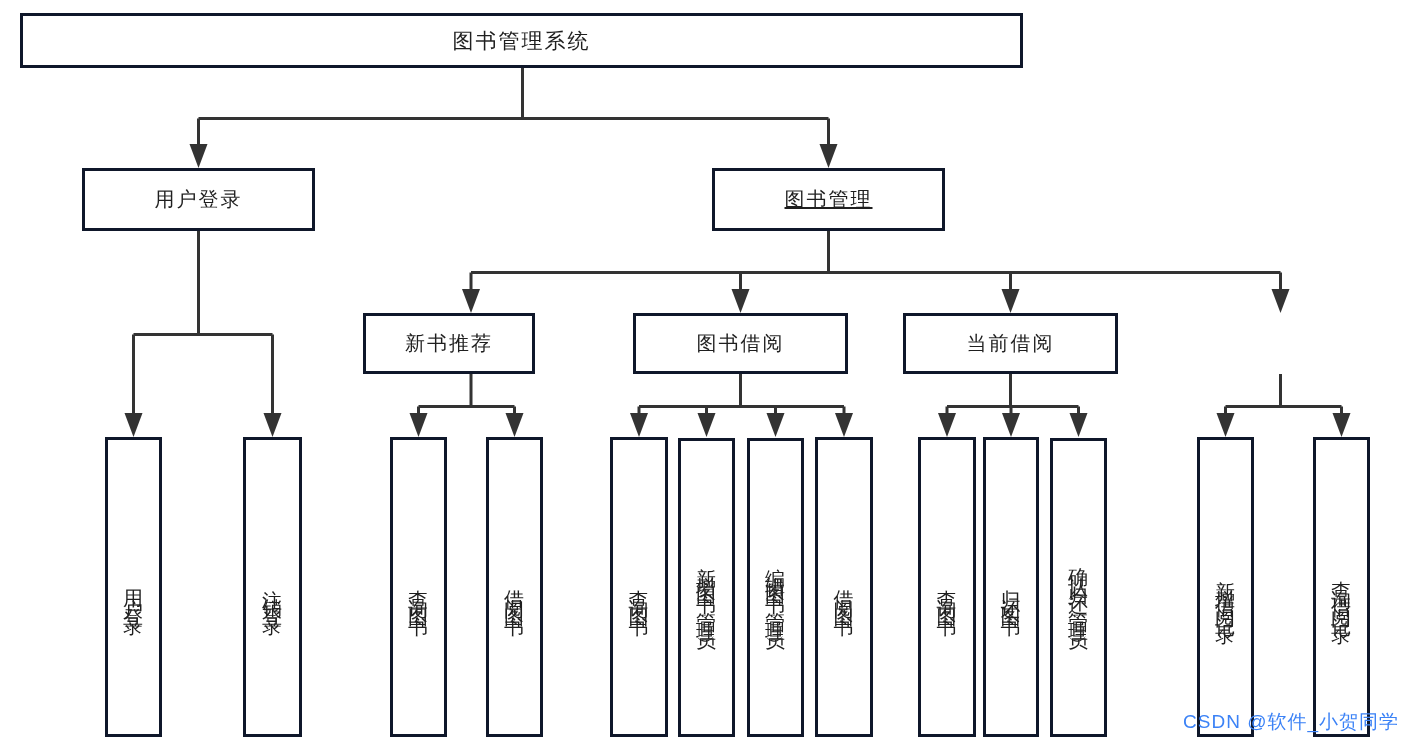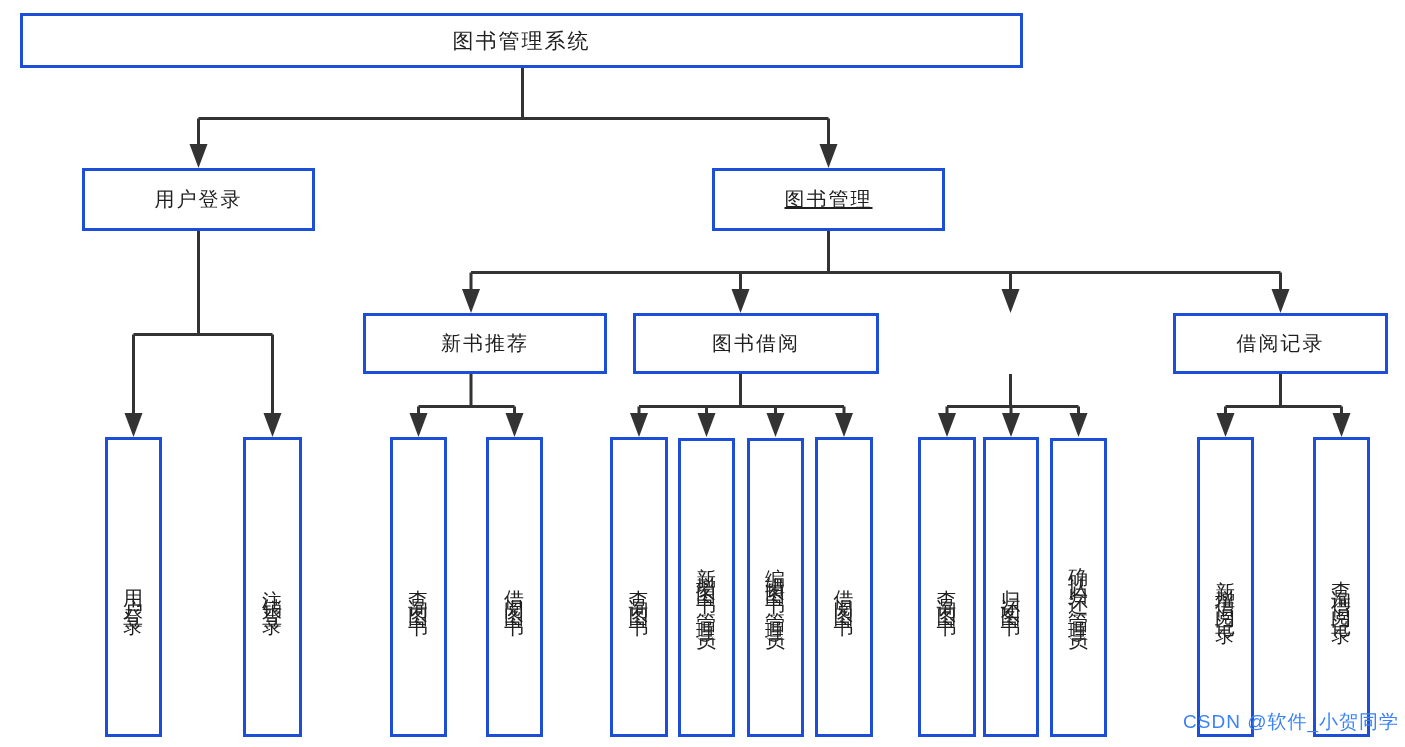--- a/index.html
+++ b/index.html
@@ -8,21 +8,21 @@
     width:1405px; height:747px;
     background:#ffffff;
     font-family:"Liberation Sans","DejaVu Sans",sans-serif;
     color:#1f1f1f;
     overflow:hidden;
   }
   .connectors { position:absolute; left:0; top:0; width:1405px; height:747px; }
   .box {
     position:absolute;
     box-sizing:border-box;
-    border:3px solid #1d4ed8;
+    border:3px solid #0f172a;
     background:#ffffff;
     display:flex; align-items:center; justify-content:center;
   }
   .hlabel { font-size:20px; letter-spacing:2px; white-space:nowrap; }
   .title-label { font-size:21px; letter-spacing:2px; white-space:nowrap; }
   .vlabel {
     writing-mode:vertical-rl;
     text-orientation:mixed;
     font-size:20px;
     letter-spacing:9px;
@@ -108,28 +108,28 @@
     <span class="title-label">图书管理系统</span>
   </div>
 
   <div class="box" style="left:82px; top:168px; width:233px; height:63px;">
     <span class="hlabel">用户登录</span>
   </div>
   <div class="box" style="left:712px; top:168px; width:233px; height:63px;text-decoration:underline;">
     <span class="hlabel">图书管理</span>
   </div>
 
-  <div class="box" style="left:363px; top:313px; width:244px; height:61px;justify-content:center;">
+  <div class="box" style="left:363px; top:313px; width:172px; height:61px;justify-content:center;">
     <span class="hlabel">新书推荐</span>
   </div>
-  <div class="box" style="left:633px; top:313px; width:246px; height:61px;">
+  <div class="box" style="left:633px; top:313px; width:215px; height:61px;">
     <span class="hlabel">图书借阅</span>
   </div>
-  <div class="box" style="left:1173px; top:313px; width:215px; height:61px;">
-    <span class="hlabel">借阅记录</span>
+  <div class="box" style="left:903px; top:313px; width:215px; height:61px;">
+    <span class="hlabel">当前借阅</span>
   </div>
 
   <div class="box" style="left:105px; top:437px; width:57px; height:300px;">
     <span class="vlabel">用户登录</span>
   </div>
   <div class="box" style="left:243px; top:437px; width:59px; height:300px;">
     <span class="vlabel">注销登录</span>
   </div>
 
   <div class="box" style="left:390px; top:437px; width:57px; height:300px;">

